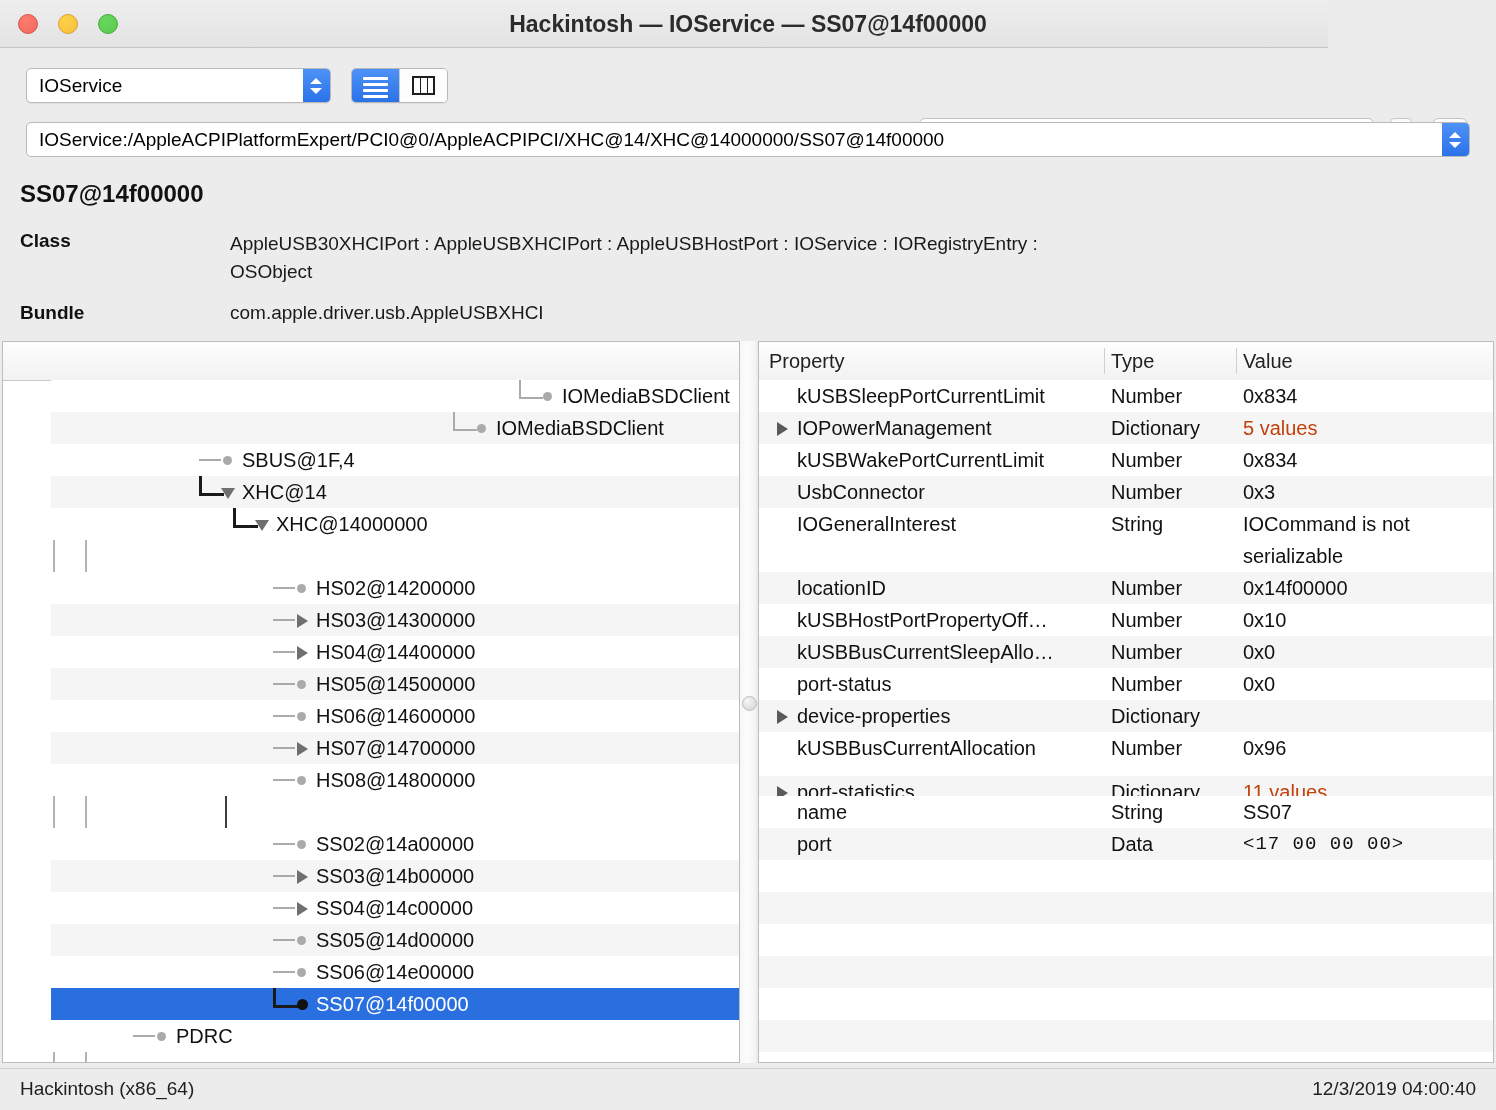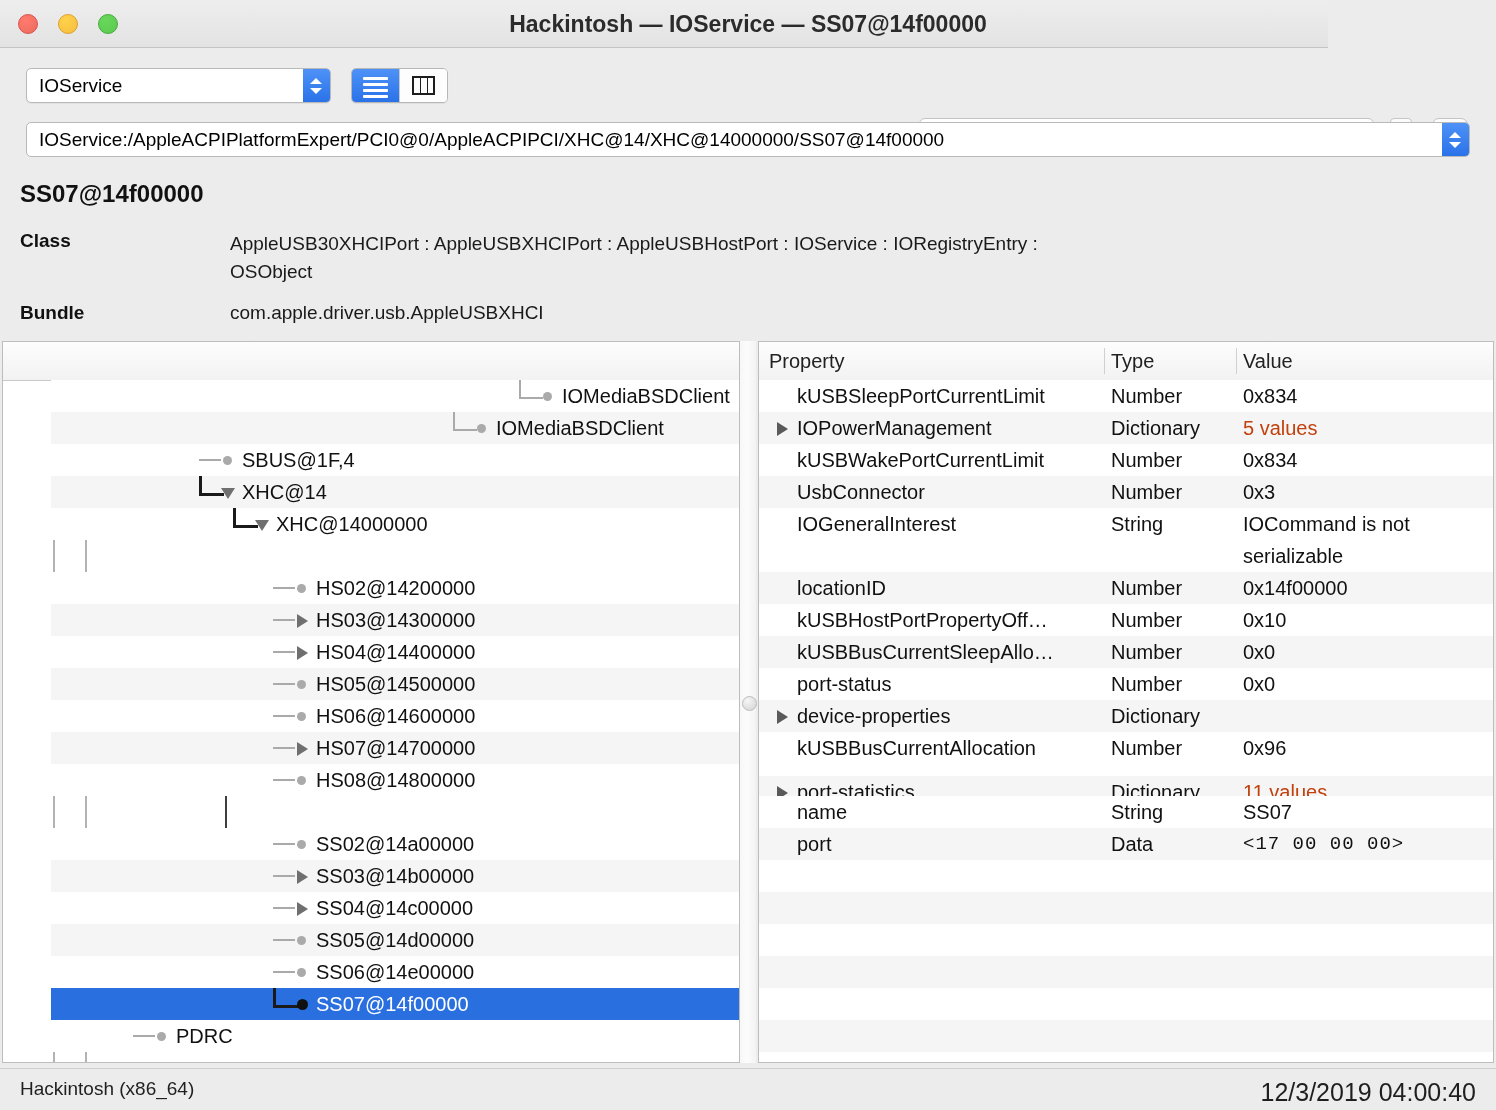--- a/index.html
+++ b/index.html
@@ -307,21 +307,21 @@
   }
 
   
   #statusbar {
     position: absolute; left: 0; top: 1068px;
     width: 1496px; height: 42px;
     background: #ececec;
     border-top: 1px solid #cfcfcf;
   }
   #status-left  { position: absolute; left: 20px; top: 9px; font-size: 19px; color: #1f1f1f; }
-  #status-right { position: absolute; right: 20px; top: 9px; font-size: 25px; color: #1f1f1f; }
+  #status-right { position: absolute; right: 20px; top: 9px; font-size: 19px; color: #1f1f1f; }
 </style>
 </head>
 <body>
 
 <div id="window">
 
   <div id="titlebar">
     <div class="traffic" id="tl-close"></div>
     <div class="traffic" id="tl-min"></div>
     <div class="traffic" id="tl-max"></div>

